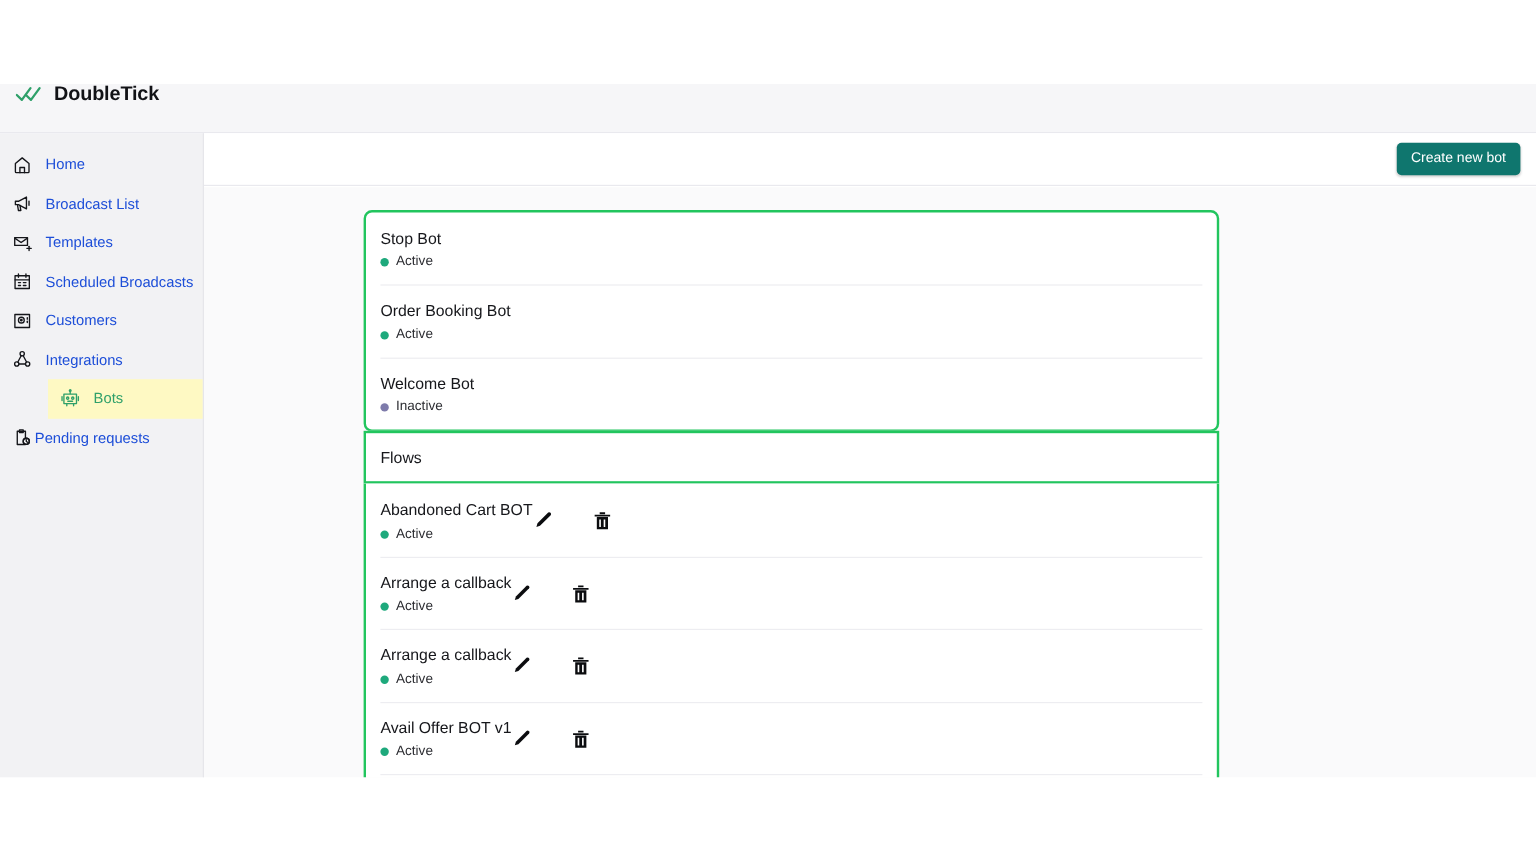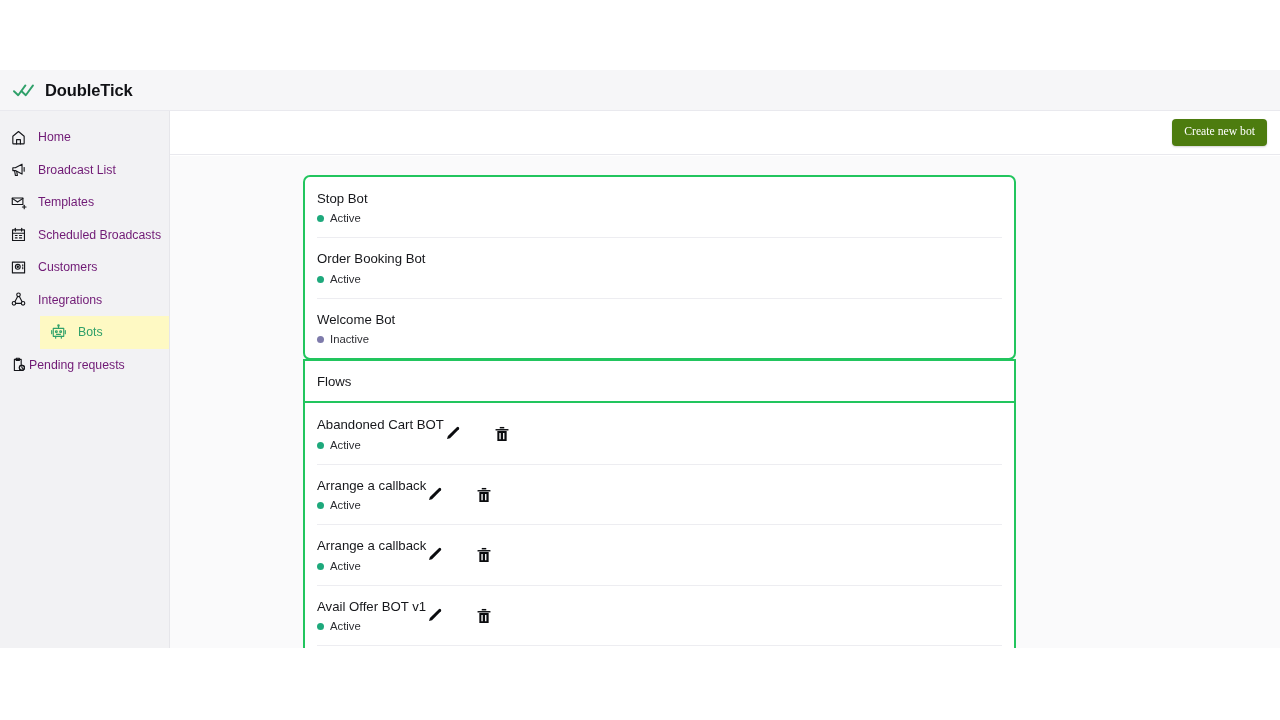--- a/index.html
+++ b/index.html
@@ -18,21 +18,21 @@
     overflow: hidden;
     background: #ffffff;
   }
 
   
   .brandbar {
     position: absolute; left: 0; top: 0;
     width: 1280px; height: 41px;
     background: #f6f6f8;
     border-bottom: 1px solid #e9e9ee;
-    display: flex; align-items: center;
+    display: flex; 
     padding-left: 13px;
     gap: 10px;
   }
   .brand-logo { width: 22px; height: 16px; display: block; flex: none; }
   .brand-name {
     font-size: 16.5px; font-weight: bold; color: #111216;
     letter-spacing: -0.1px; line-height: 1;
   }
 
   
@@ -42,21 +42,21 @@
     background: #f2f2f4;
     border-right: 1px solid #e6e6ea;
     padding-top: 10px;
     overflow: hidden;
   }
   .nav-item {
     height: 32.5px;
     display: flex; align-items: center;
     gap: 11px;
     padding-left: 10px;
-    color: #701a75;
+    color: #1d4ed8;
     font-size: 12.3px;
     cursor: pointer;
   }
   .nav-item.active { background: #fef9c3; color: #2fa06a; margin-left: 40px; }
   .nav-item.active .nav-ico svg { stroke: #2fa06a; fill: none; }
   .nav-ico { width: 17px; height: 17px; flex: none; display: block; }
   .nav-ico svg { width: 17px; height: 17px; display: block;
     stroke: #15161a; fill: none; stroke-width: 1.6;
     stroke-linecap: round; stroke-linejoin: round; }
   .nav-label { white-space: nowrap; }
@@ -65,22 +65,22 @@
   
   .toolbar {
     position: absolute; left: 170px; top: 41px;
     width: 1110px; height: 44px;
     background: #ffffff;
     border-bottom: 1px solid #e9e9ee;
     display: flex; align-items: center; justify-content: flex-end;
     padding-right: 13px;
   }
   .btn-primary {
-    background: #4d7c0f; color: #ffffff;
-    font-size: 11.7px; font-family: Liberation Serif, serif;
+    background: #0f766e; color: #ffffff;
+    font-size: 11.7px; font-family: Liberation Sans, sans-serif;
     border: none; border-radius: 4px;
     padding: 7px 12px 8px 12px;
     cursor: pointer;
     box-shadow: 0 1px 2px rgba(0,0,0,.18);
     line-height: 1;
   }
 
   
   .main {
     position: absolute; left: 170px; top: 86px;

